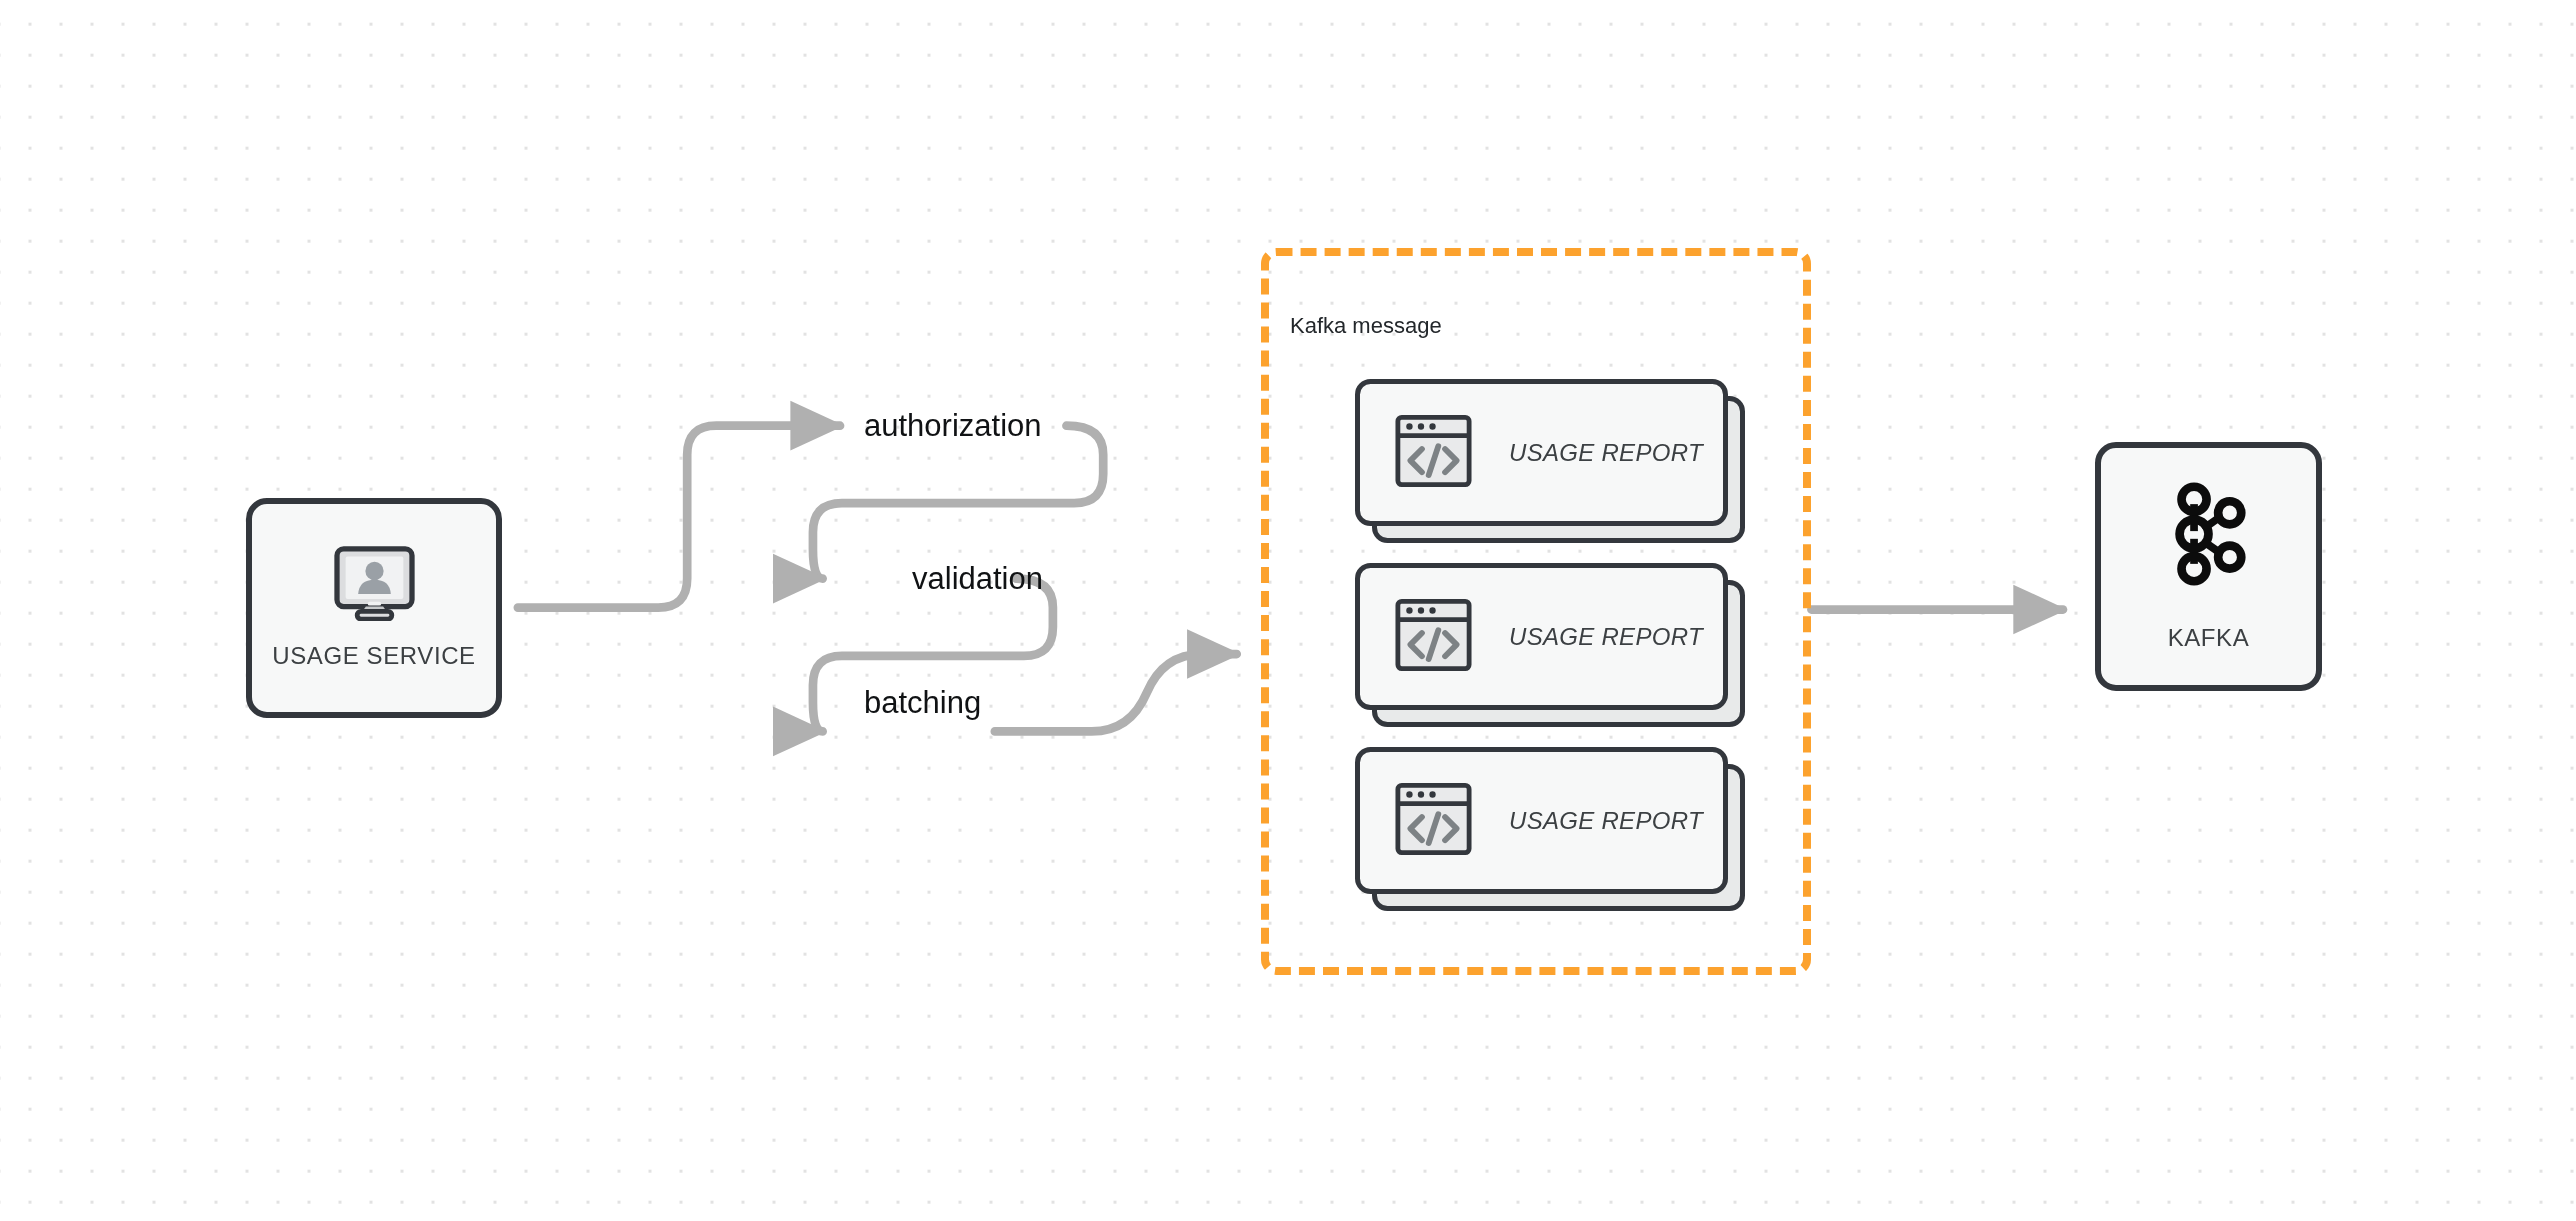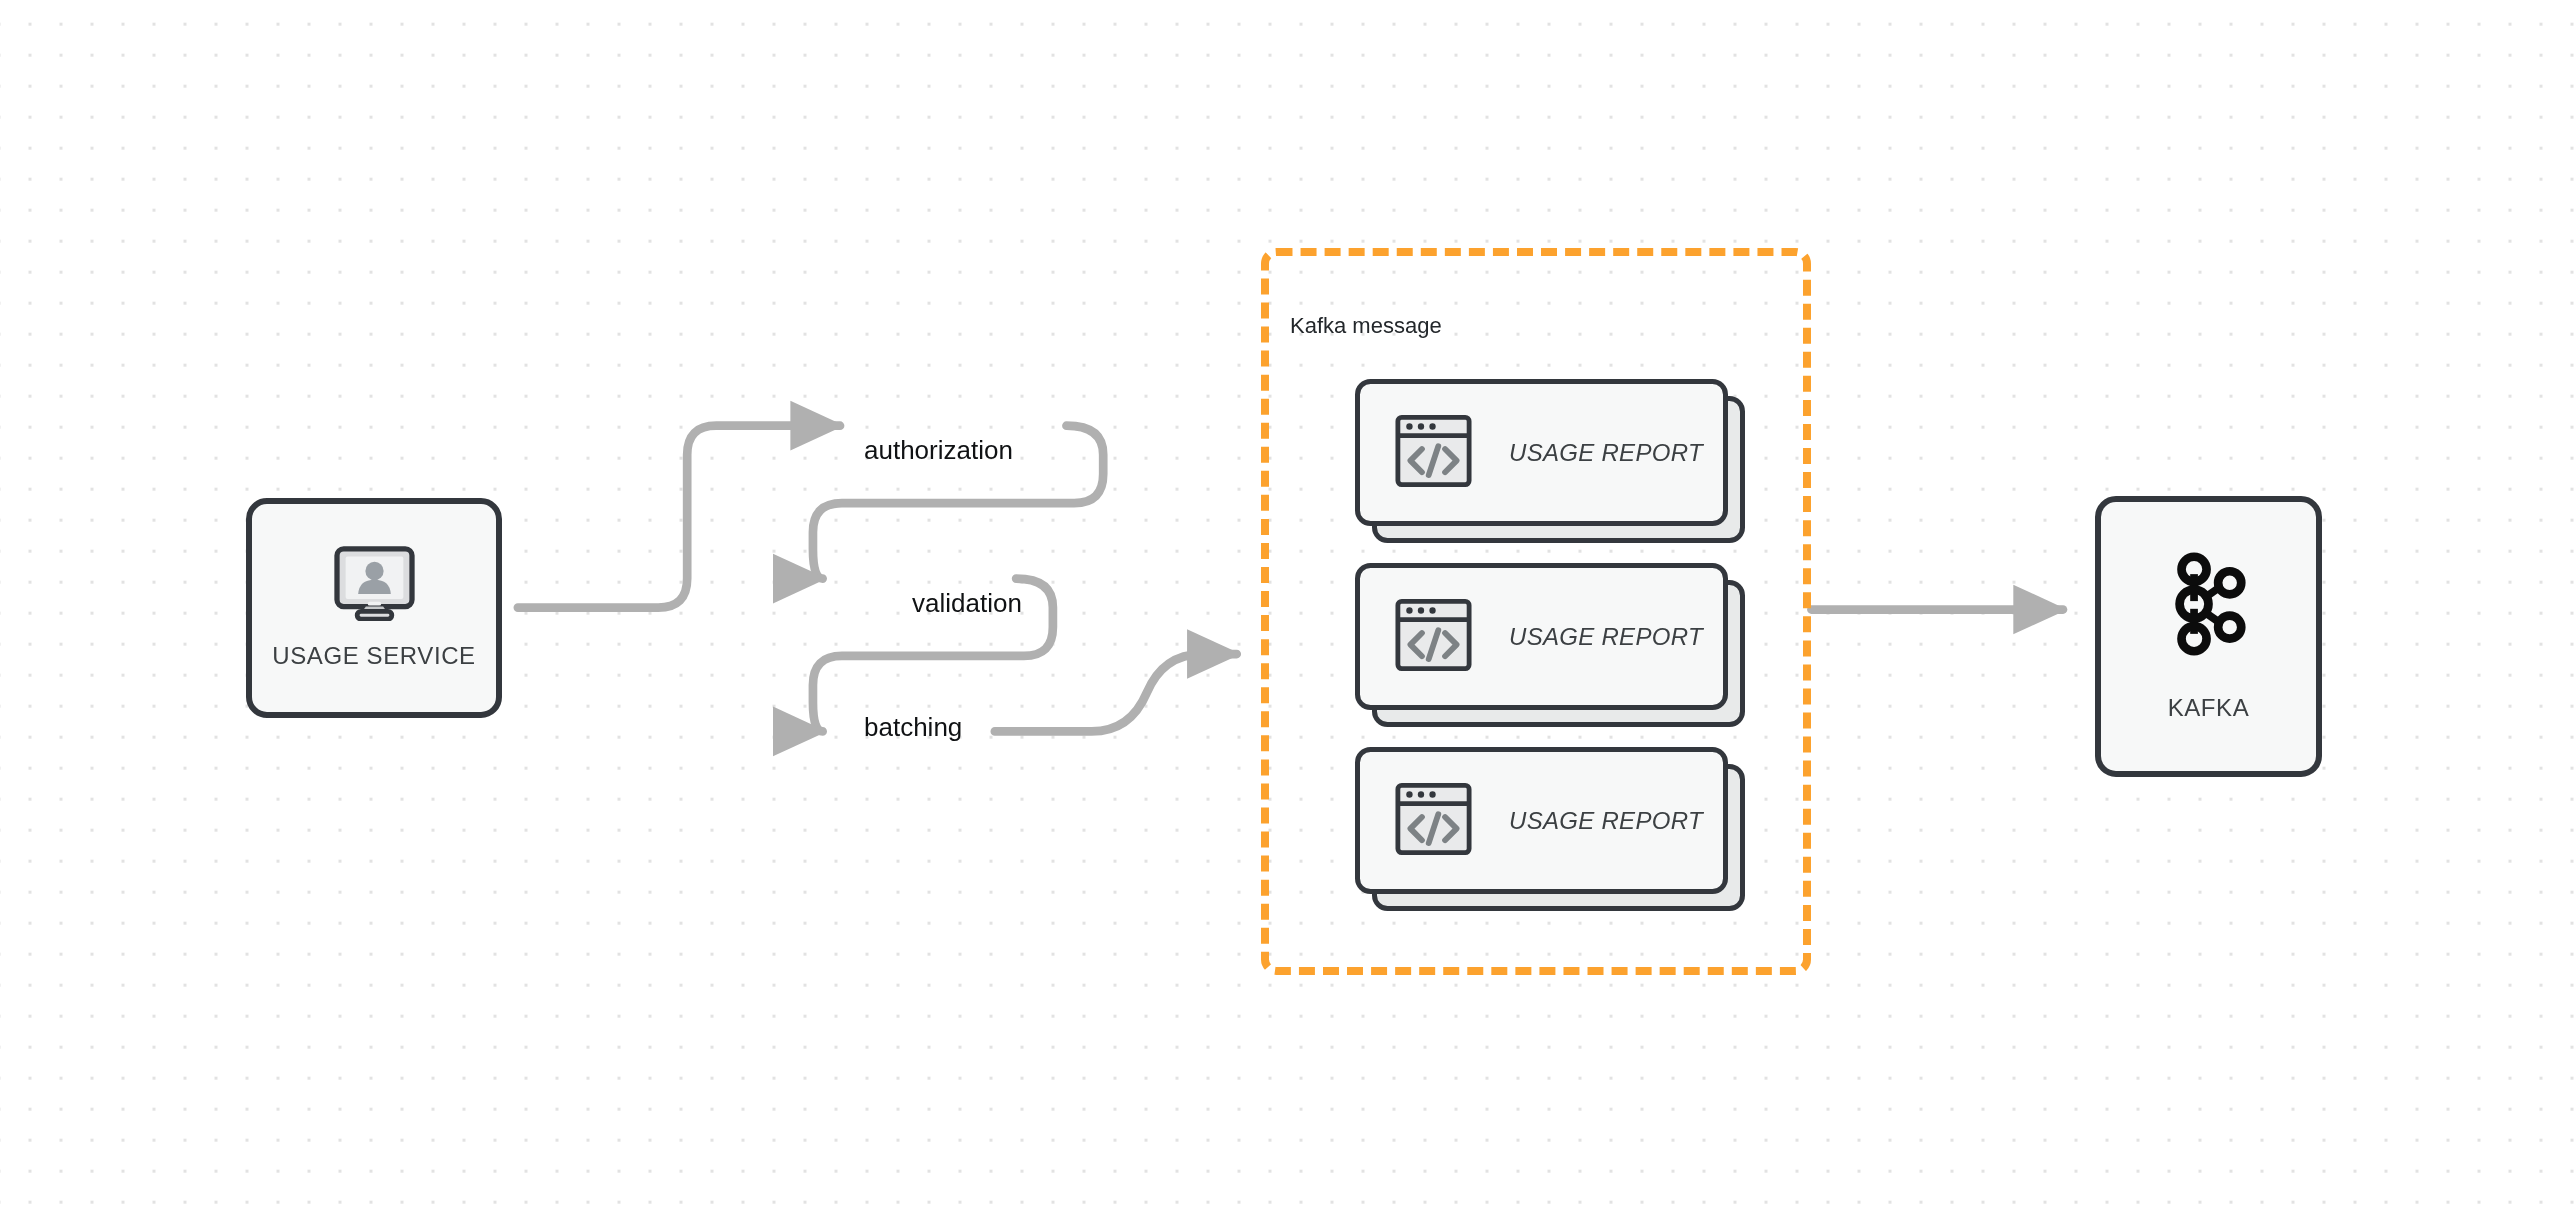--- a/index.html
+++ b/index.html
@@ -52,23 +52,23 @@
     left: 246px;
     top: 498px;
     width: 256px;
     height: 220px;
   }
   #usage-service-node .node-label { margin-top: 17.4px; }
 
   
   #kafka-node {
     left: 2095px;
-    top: 496px;
+    top: 442px;
     width: 227px;
-    height: 281px;
+    height: 249px;
     gap: 8px;
   }
   #kafka-node .node-label { margin-top: 25px; }
 
   
   #kafka-message-group {
     position: absolute;
     box-sizing: border-box;
     left: 1261px;
     top: 248px;
@@ -131,24 +131,23 @@
     color: #3c4043;
     white-space: nowrap;
   }
   #report-card-0 { left: 1355px; top: 363px; }
   #report-card-1 { left: 1355px; top: 547px; }
   #report-card-2 { left: 1355px; top: 731px; }
 
   
   .step-label {
     position: absolute;
-    font-size: 26px;
+    font-size: 31px;
     color: #101214;
     white-space: nowrap;
-    margin-top: 27px;
   }
   #step-label-0 { left: 864px; top: 408px; }
   #step-label-1 { left: 912px; top: 561px; }
   #step-label-2 { left: 864px; top: 685px; }
 </style>
 </head>
 <body>
 
 <div id="canvas">
 

